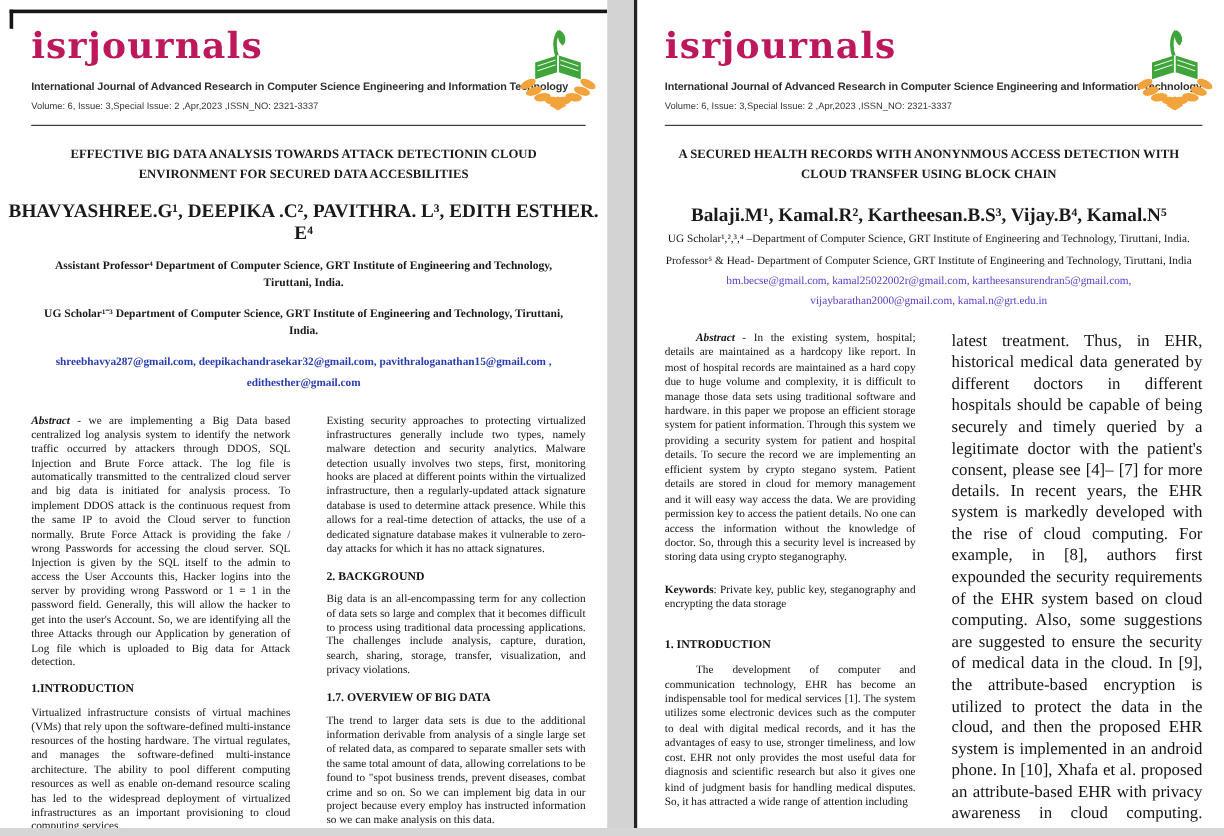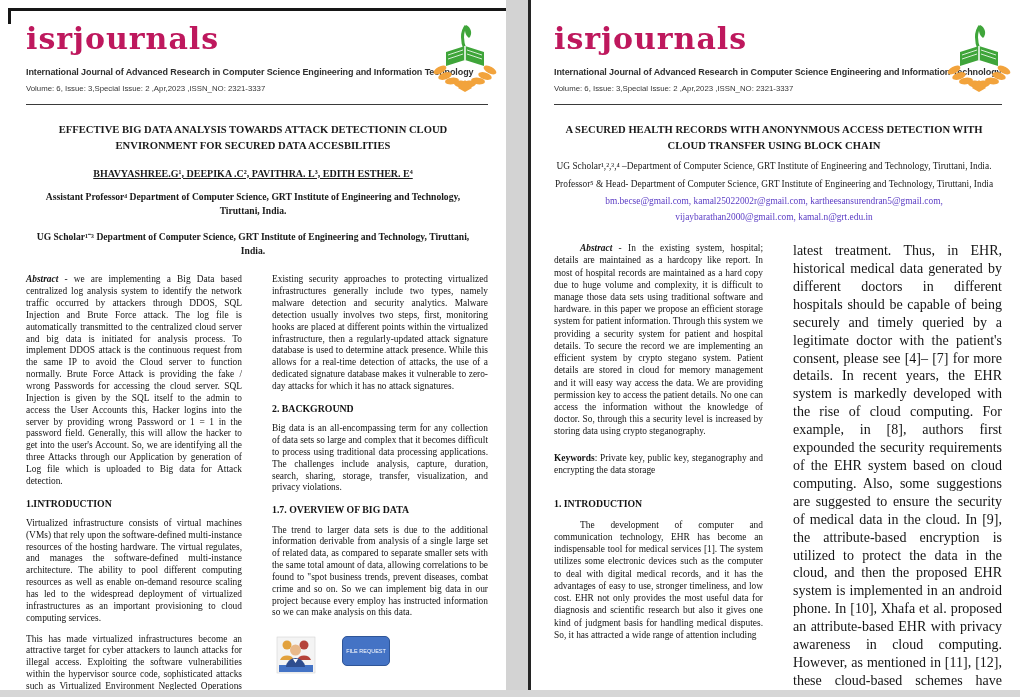--- a/index.html
+++ b/index.html
@@ -30,21 +30,21 @@
     margin-top:7px; font-family:"Liberation Sans", sans-serif;
     font-size:7.8px; color:#383838;
   }
   .logo-graphic { position:absolute; right:4px; top:22px; width:74px; height:72px; z-index:2; }
   .header-rule { margin:11px 18px 0 26px; border-top:1.5px solid #3a3a3a; }
 
   .title {
     margin:17px auto 0; width:90%; text-align:center;
     font-weight:bold; font-size:10.6px; line-height:1.55;
   }
-  .authors { margin-top:13px; text-align:center; font-weight:bold; font-size:10px;text-decoration:underline; }
+  .authors { margin-top:13px; text-align:center; font-weight:bold; font-size:16px; }
   .affil {
     margin:11px auto 0; width:86%; text-align:center;
     font-weight:bold; font-size:9.6px; line-height:1.5;
   }
   #page2 .affil { font-weight:normal; margin-top:5px; width:92%; font-size:9.4px; line-height:1.4; }
   #page2 .authors { margin-top:16px; }
   .emails {
     margin-top:11px; text-align:center; font-weight:bold; font-size:9.4px;
     color:#2a3eb1; line-height:1.9;
   }
@@ -102,20 +102,24 @@
         </g>
       </g>
     </svg>
   </div>
   <div class="header-rule"></div>
 
   <div class="title">EFFECTIVE BIG DATA ANALYSIS TOWARDS ATTACK DETECTIONIN CLOUD ENVIRONMENT FOR SECURED DATA ACCESBILITIES</div>
   <div class="authors">BHAVYASHREE.G¹, DEEPIKA .C², PAVITHRA. L³, EDITH ESTHER. E⁴</div>
   <div class="affil">Assistant Professor⁴ Department of Computer Science, GRT Institute of Engineering and Technology, Tiruttani, India.</div>
   <div class="affil">UG Scholar¹⁻³ Department of Computer Science, GRT Institute of Engineering and Technology, Tiruttani, India.</div>
+  <div class="emails">
+    <div><span class="email-line">shreebhavya287@gmail.com, deepikachandrasekar32@gmail.com, pavithraloganathan15@gmail.com ,</span></div>
+    <div><span class="email-line">edithesther@gmail.com</span></div>
+  </div>
 
   <div class="cols">
     <div class="col">
       <p><span class="lead-bi">Abstract</span><span> - we are implementing a Big Data based centralized log analysis system to identify the network traffic occurred by attackers through DDOS, SQL Injection and Brute Force attack. The log file is automatically transmitted to the centralized cloud server and big data is initiated for analysis process. To implement DDOS attack is the continuous request from the same IP to avoid the Cloud server to function normally. Brute Force Attack is providing the fake / wrong Passwords for accessing the cloud server. SQL Injection is given by the SQL itself to the admin to access the User Accounts this, Hacker logins into the server by providing wrong Password or 1 = 1 in the password field. Generally, this will allow the hacker to get into the user's Account. So, we are identifying all the three Attacks through our Application by generation of Log file which is uploaded to Big data for Attack detection.</span></p>
       <h4>1.INTRODUCTION</h4>
       <p>Virtualized infrastructure consists of virtual machines (VMs) that rely upon the software-defined multi-instance resources of the hosting hardware. The virtual regulates, and manages the software-defined multi-instance architecture. The ability to pool different computing resources as well as enable on-demand resource scaling has led to the widespread deployment of virtualized infrastructures as an important provisioning to cloud computing services.</p>
       <p>This has made virtualized infrastructures become an attractive target for cyber attackers to launch attacks for illegal access. Exploiting the software vulnerabilities within the hypervisor source code, sophisticated attacks such as Virtualized Environment Neglected Operations Manipulation (VENOM)</p>
     </div>
     <div class="col">
       <p>Existing security approaches to protecting virtualized infrastructures generally include two types, namely malware detection and security analytics. Malware detection usually involves two steps, first, monitoring hooks are placed at different points within the virtualized infrastructure, then a regularly-updated attack signature database is used to determine attack presence. While this allows for a real-time detection of attacks, the use of a dedicated signature database makes it vulnerable to zero-day attacks for which it has no attack signatures.</p>
@@ -169,20 +173,21 @@
           <ellipse cx="50" cy="59" rx="7" ry="3.4" transform="rotate(8 50 59)"></ellipse>
           <ellipse cx="41" cy="62" rx="7" ry="3.4" transform="rotate(-4 41 62)"></ellipse>
           <path d="M30 66 L37 58 L44 66 L37 70 Z"></path>
         </g>
       </g>
     </svg>
   </div>
   <div class="header-rule"></div>
 
   <div class="title">A SECURED HEALTH RECORDS WITH ANONYNMOUS ACCESS DETECTION WITH CLOUD TRANSFER USING BLOCK CHAIN</div>
+  <div class="authors">Balaji.M¹, Kamal.R², Kartheesan.B.S³, Vijay.B⁴, Kamal.N⁵</div>
   <div class="affil">UG Scholar¹,²,³,⁴ –Department of Computer Science, GRT Institute of Engineering and Technology, Tiruttani, India.</div>
   <div class="affil">Professor⁵ &amp; Head- Department of Computer Science, GRT Institute of Engineering and Technology, Tiruttani, India</div>
   <div class="emails">
     <div><span class="email-line">bm.becse@gmail.com,  kamal25022002r@gmail.com, kartheesansurendran5@gmail.com,</span></div>
     <div><span class="email-line">vijaybarathan2000@gmail.com, kamal.n@grt.edu.in</span></div>
   </div>
 
   <div class="cols">
     <div class="col">
       <p class="indent"><span class="lead-bi">Abstract</span><span> - In the existing system, hospital; details are maintained as a hardcopy like report. In most of hospital records are maintained as a hard copy due to huge volume and complexity, it is difficult to manage those data sets using traditional software and hardware. in this paper we propose an efficient storage system for patient information. Through this system we providing a security system for patient and hospital details. To secure the record we are implementing an efficient system by crypto stegano system.  Patient details are stored in cloud for memory management and it will easy way access the data. We are providing permission key to access the patient details. No one can access the information without the knowledge of doctor. So, through this a security level is increased by storing data using crypto steganography.</span></p>

